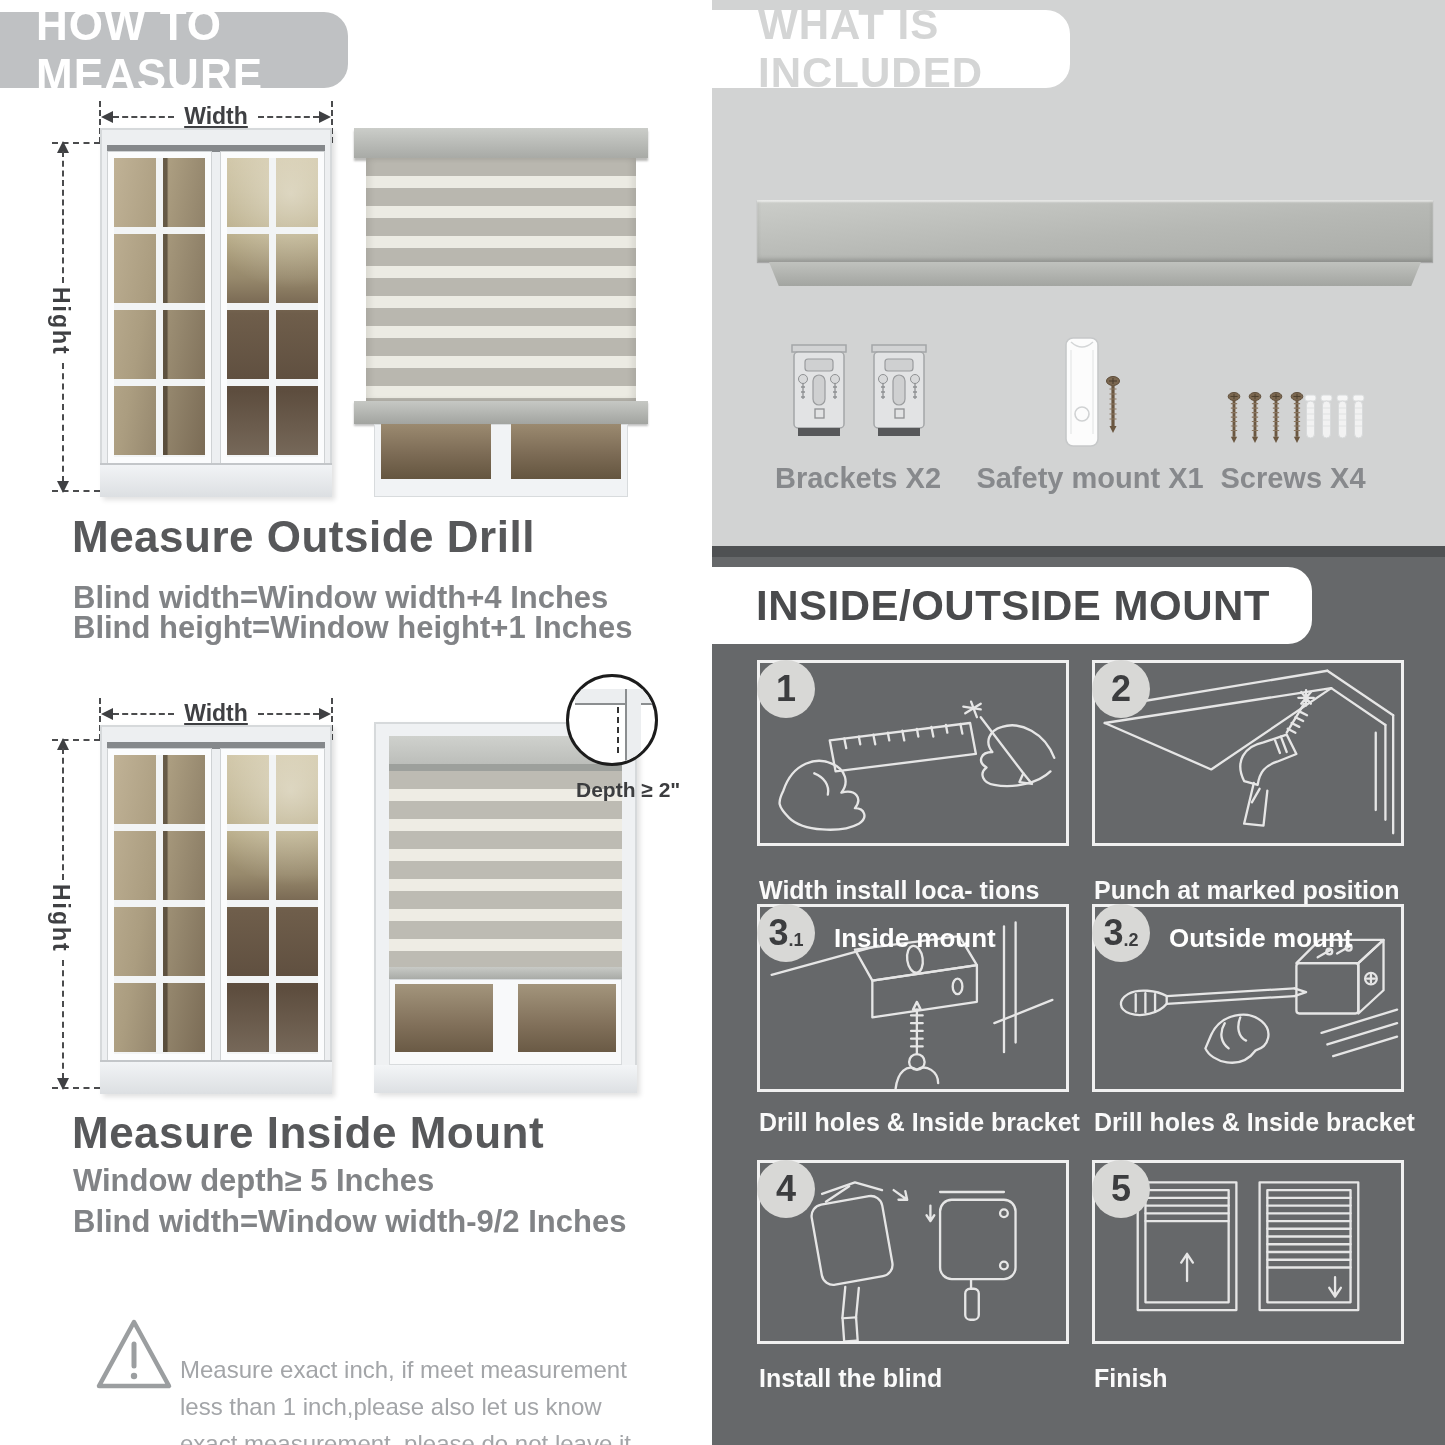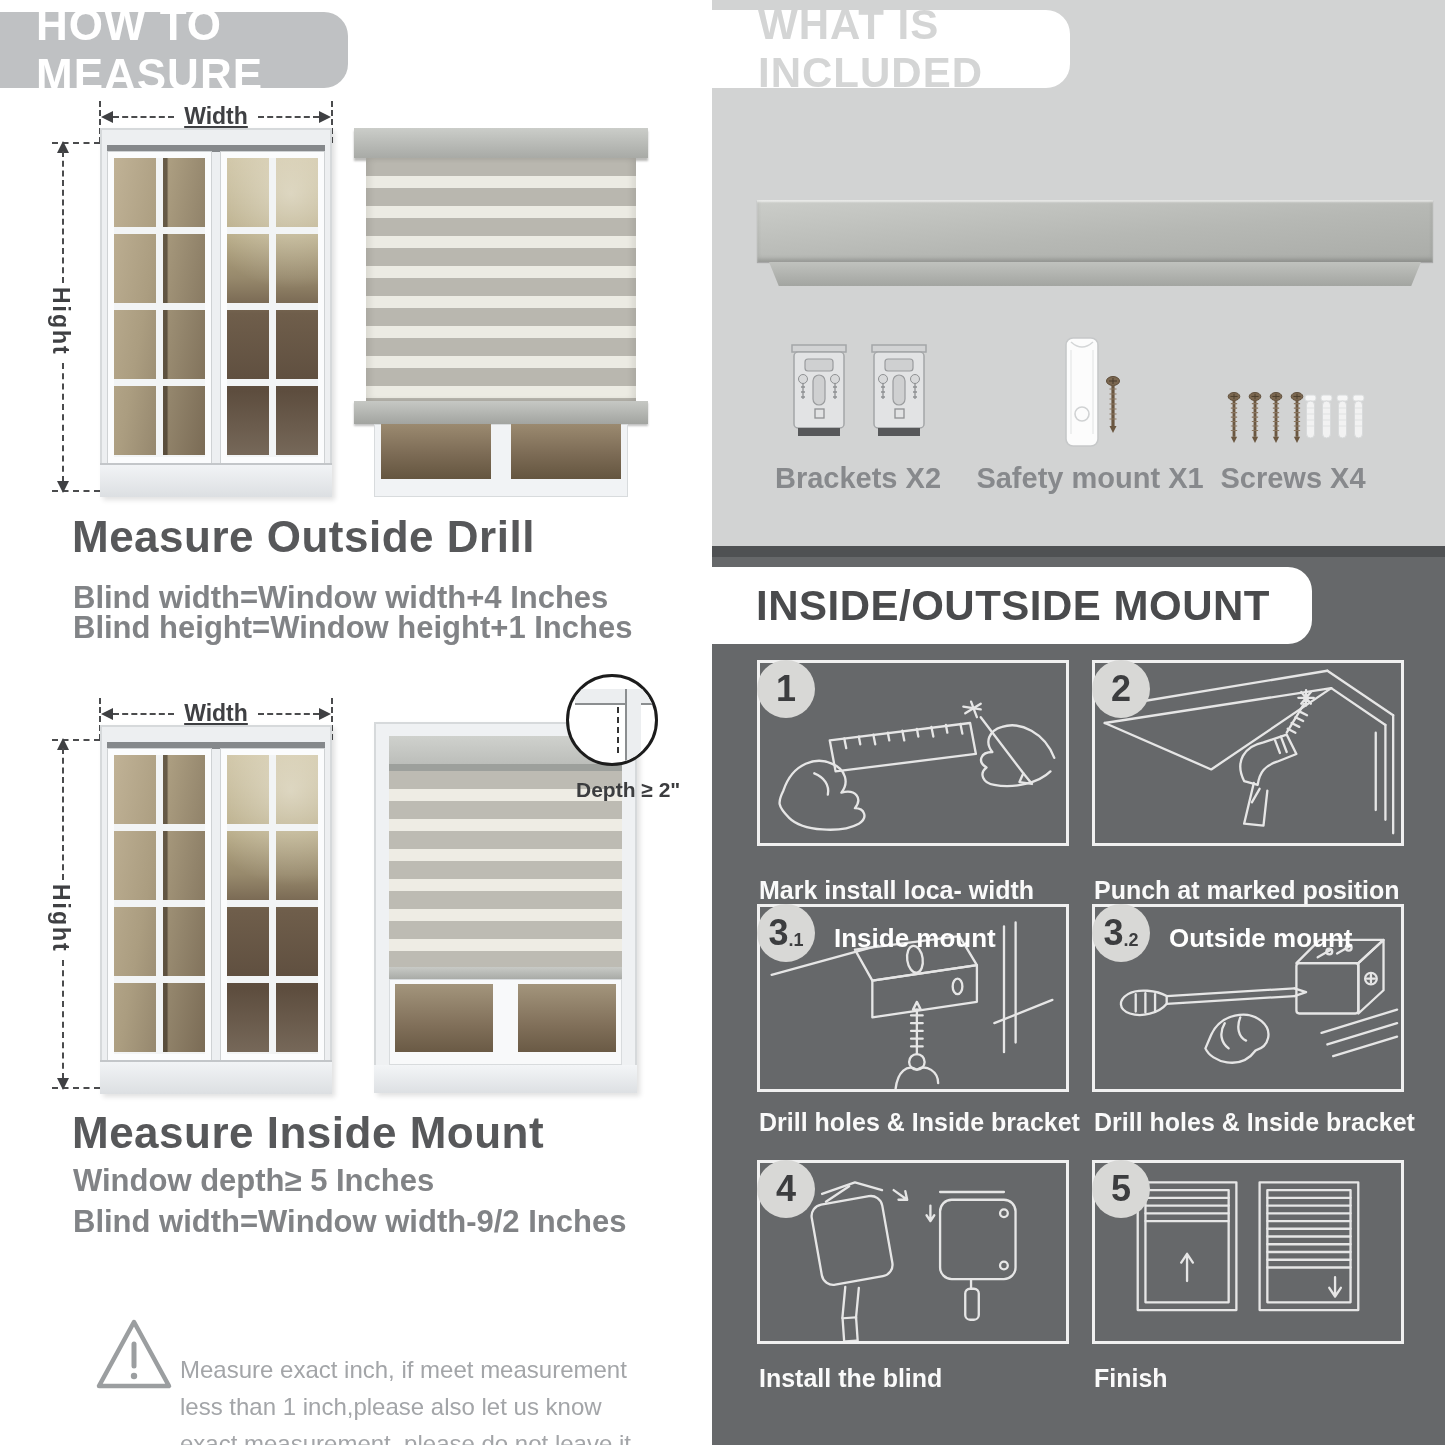--- a/index.html
+++ b/index.html
@@ -367,21 +367,21 @@
           <path d="M302,98 C292,72 267,60 248,66 C234,70 230,82 238,92 C226,92 222,102 232,108 C224,114 228,124 240,126 C260,130 286,124 298,112"></path>
           <path d="M226,56 L270,114"></path>
           <path d="M270,114 l9,11 -13,-2 Z"></path>
         </g>
       </svg>
       <span class="badge">
           <b>1</b>
           <small></small>
         </span>
     </div>
-    <div class="cap" style="left:47px;top:330px;">Mark install loca- width</div>
+    <div class="cap" style="left:47px;top:330px;">Width install loca- tions</div>
 
     <div class="step" style="left:380px;top:114px;height:186px;">
       <svg viewBox="0 0 312 186">
         <g stroke="#e6e6e6" stroke-width="2.4" fill="none" stroke-linecap="round" stroke-linejoin="round">
           <path d="M8,46 L238,8 M8,62 L242,26"></path>
           <path d="M238,8 L306,54 M242,26 L298,64"></path>
           <path d="M298,64 V162 M306,54 V176 M288,72 V152"></path>
           <path d="M8,62 L118,110 L242,26"></path>
           <path d="M196,72 L214,42"></path>
           <path d="M197,68 l8,4 M201,62 l8,4 M205,56 l8,4 M209,50 l8,4"></path>

